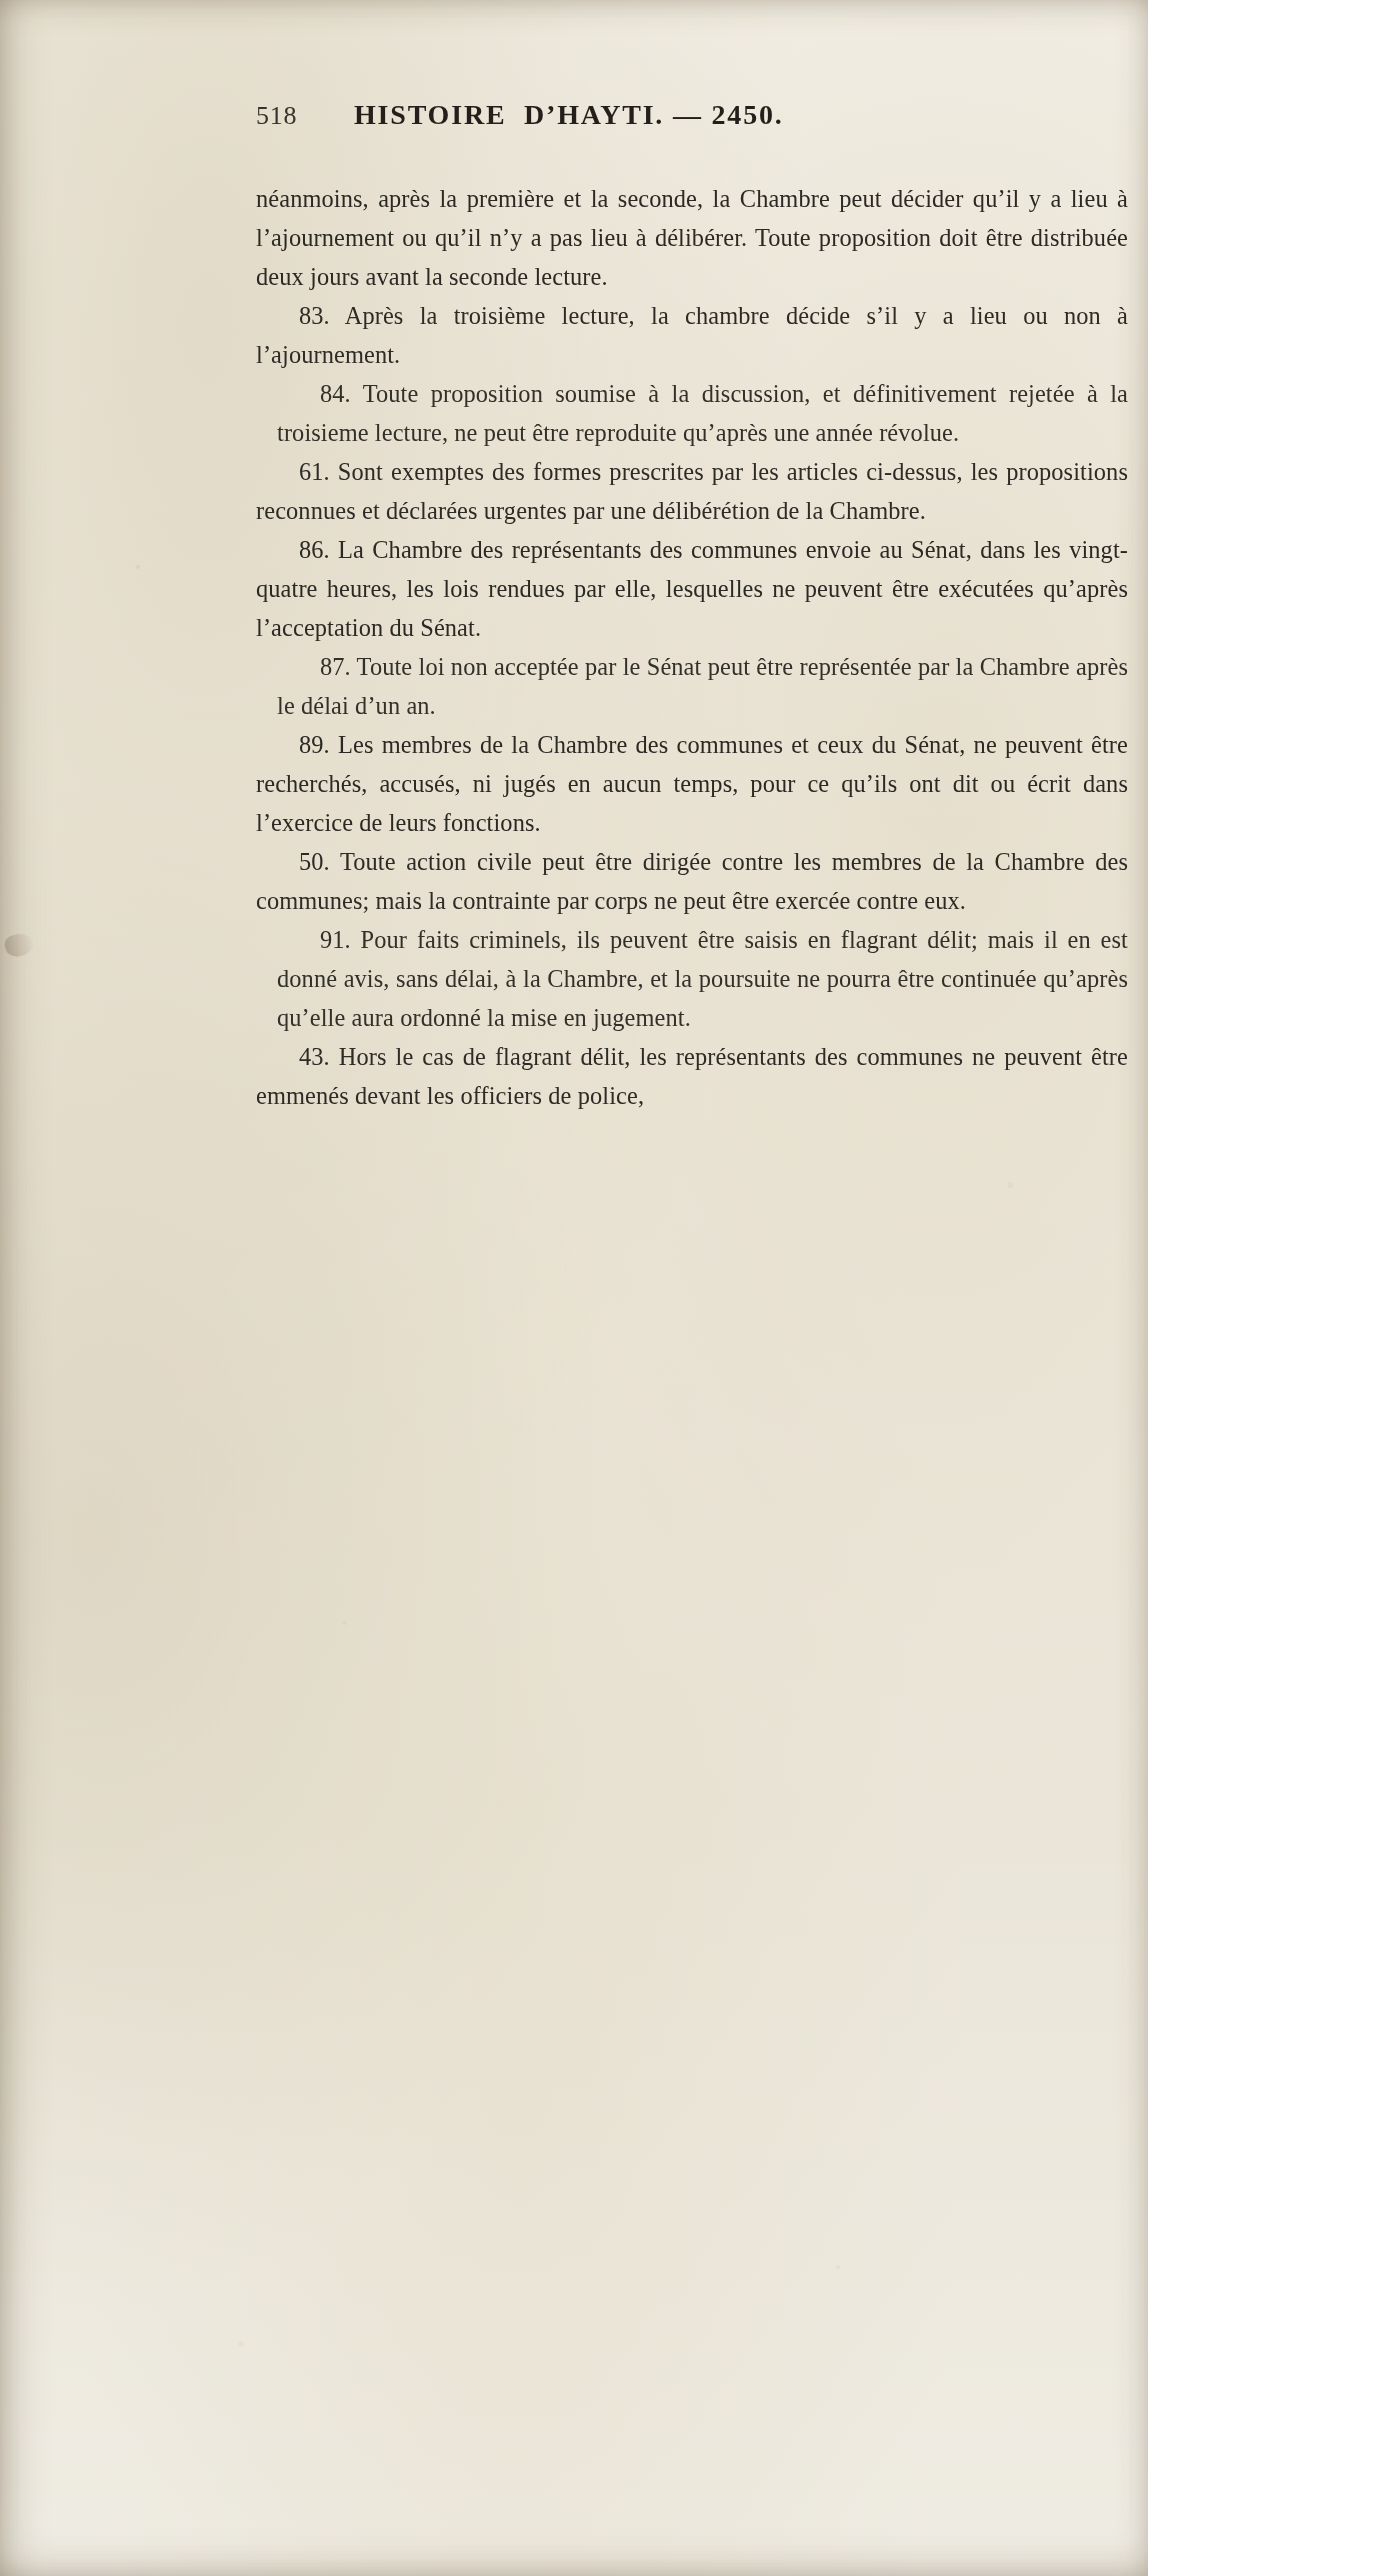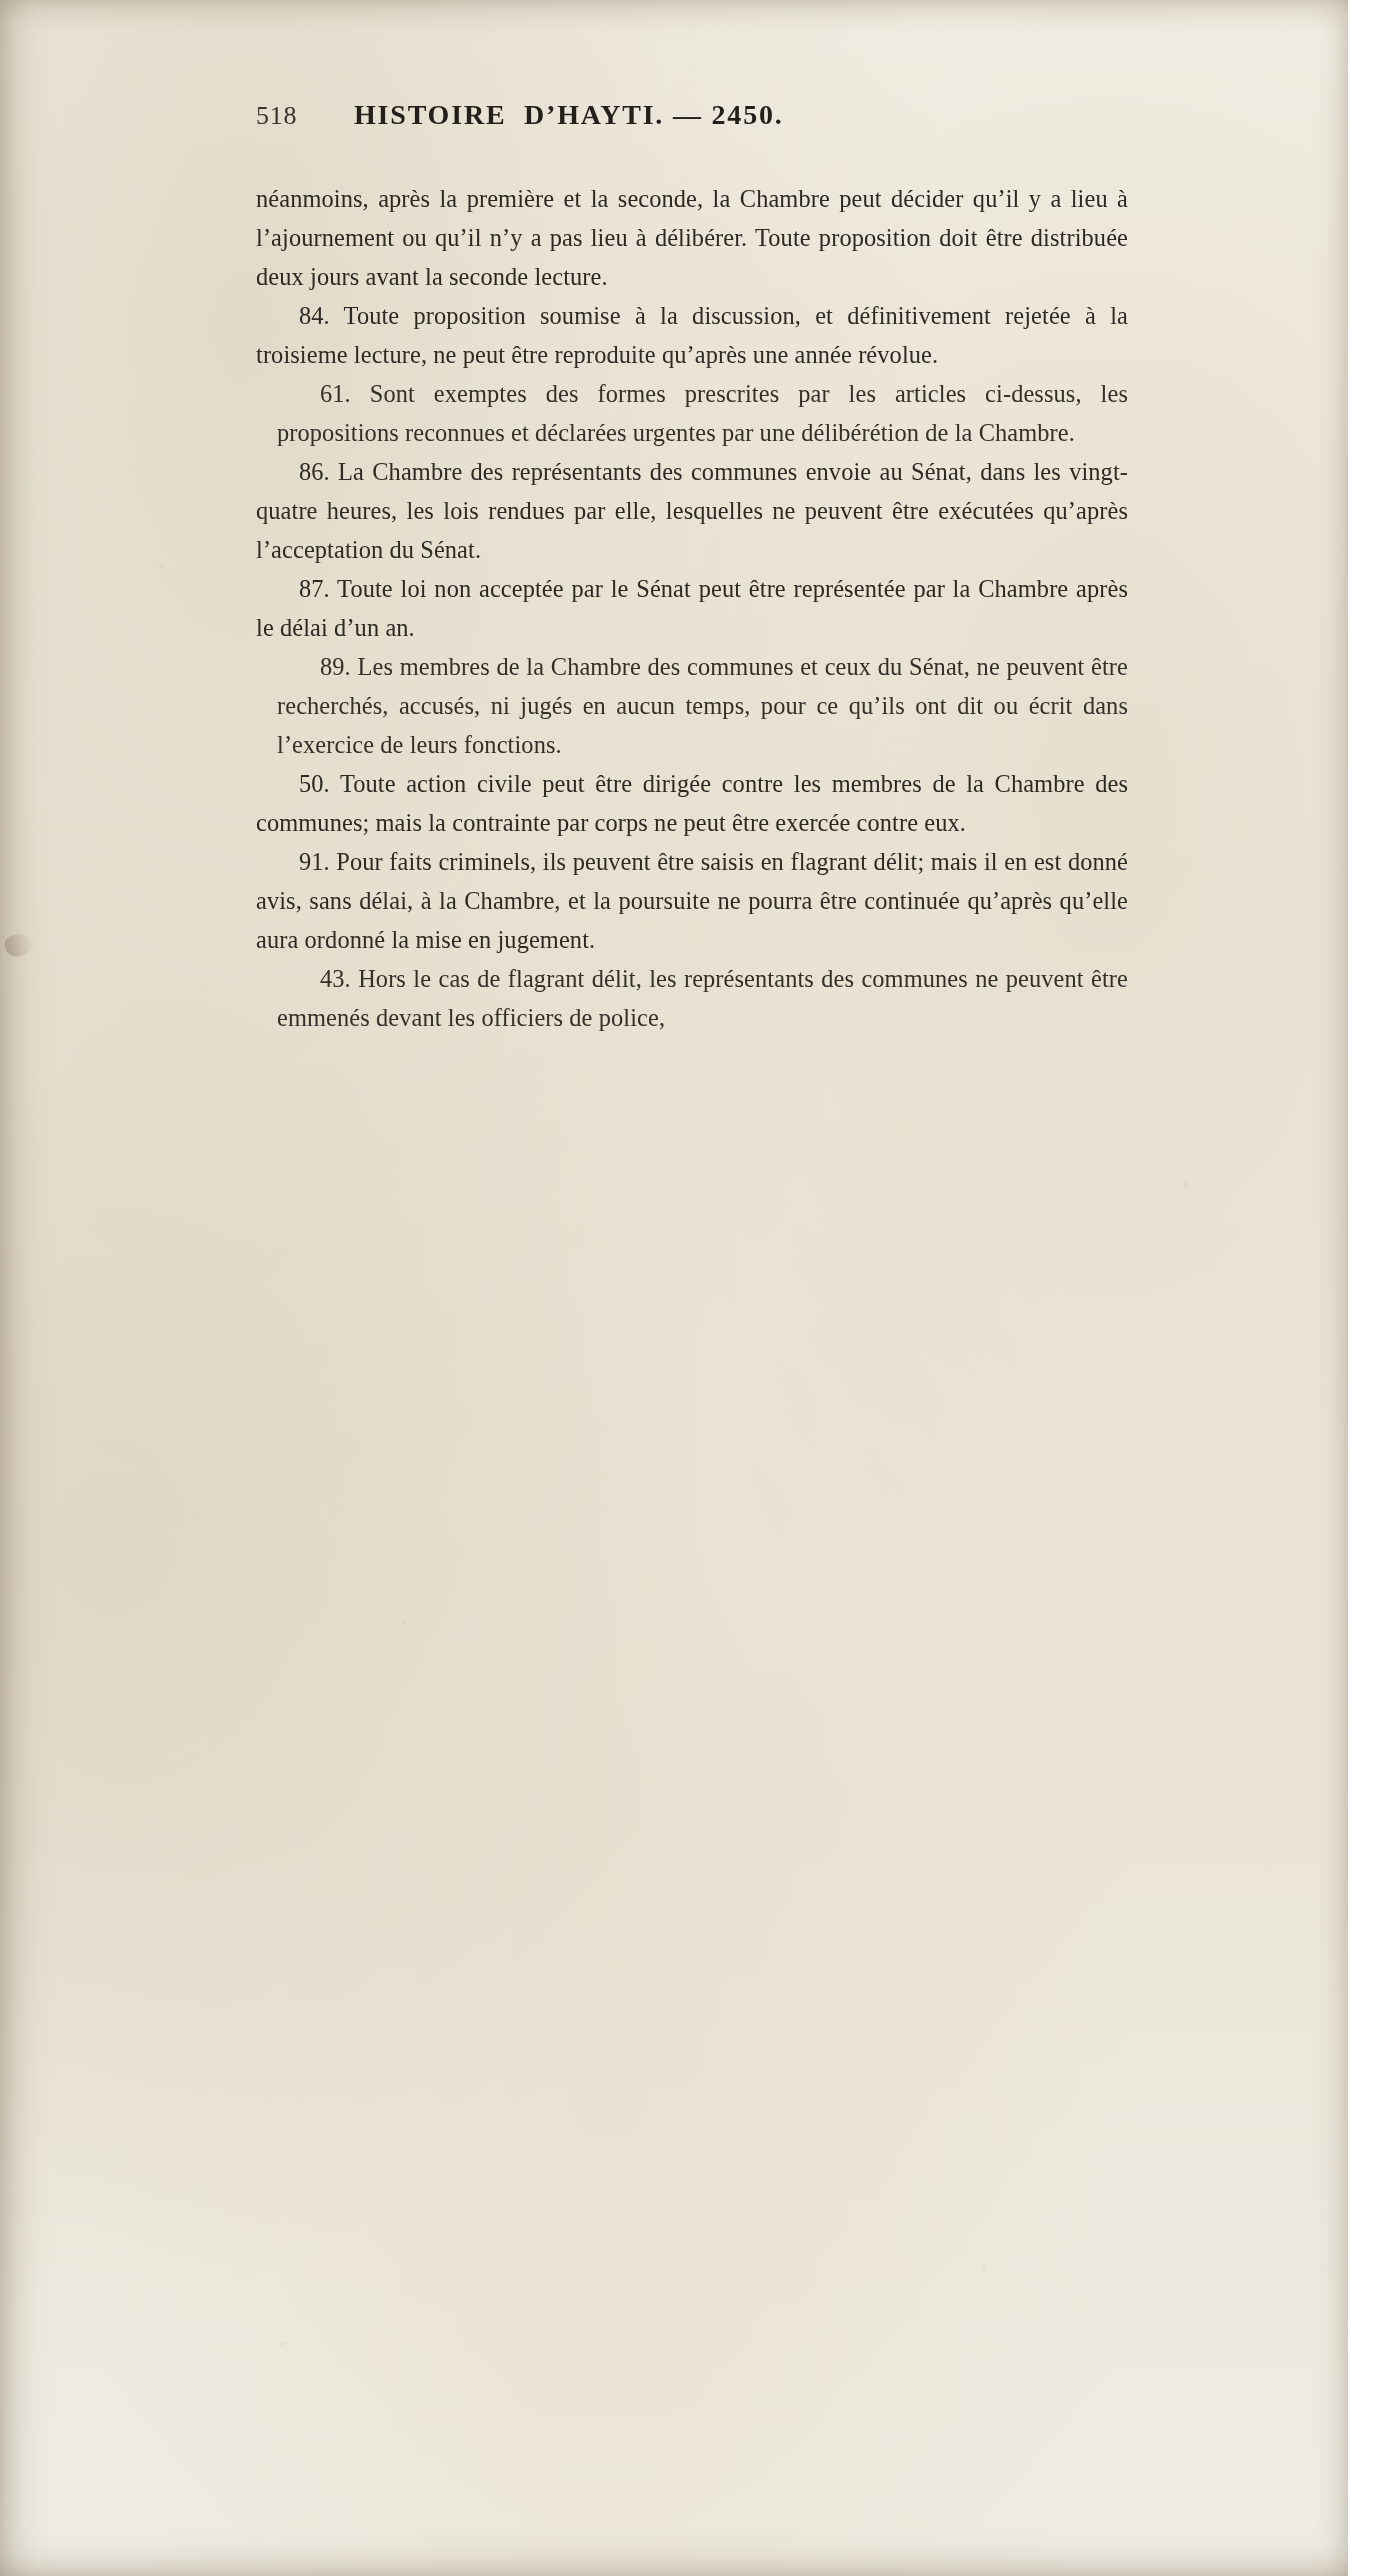--- a/index.html
+++ b/index.html
@@ -2,33 +2,32 @@
 <html style="font-size:13.2px"><head>
 <meta charset="utf-8">
 <style>
   html, body {
     margin: 0;
     padding: 0;
     background: #ffffff;
   }
   .page {
     position: relative;
-    width: 1308px;
+    width: 1148px;
     height: 2576px;
     background: #efece3;
     background-image:
       radial-gradient(ellipse at 18% 12%, rgba(214,203,178,0.55) 0%, rgba(214,203,178,0) 45%),
       radial-gradient(ellipse at 82% 30%, rgba(220,210,186,0.45) 0%, rgba(220,210,186,0) 40%),
       radial-gradient(ellipse at 45% 78%, rgba(226,217,195,0.40) 0%, rgba(226,217,195,0) 50%),
       radial-gradient(ellipse at 8% 60%, rgba(200,188,160,0.35) 0%, rgba(200,188,160,0) 35%),
       linear-gradient(180deg, #f2efe6 0%, #eee9dd 35%, #eae5d8 70%, #efece3 100%);
     overflow: hidden;
     font-family: "Liberation Serif", serif;
     color: #2b2723;
-    padding-left: 40px;
   }
   
   .grain {
     position: absolute;
     inset: 0;
     pointer-events: none;
     background-image:
       radial-gradient(circle at 12% 22%, rgba(120,100,70,0.08) 0 1.7px, rgba(0,0,0,0) 2.5px),
       radial-gradient(circle at 63% 8%, rgba(120,100,70,0.07) 0 1.7px, rgba(0,0,0,0) 2.5px),
       radial-gradient(circle at 88% 46%, rgba(120,100,70,0.06) 0 2.5px, rgba(0,0,0,0) 3.3px),
@@ -124,20 +123,21 @@
 
   <div class="content">
 
     <div class="header">
       <div class="folio">518</div>
       <div class="running-title">HISTOIRE  D’HAYTI. — 2450.</div>
     </div>
 
     <div class="body-text">
       <p class="hang">néanmoins, après la première et la seconde, la Chambre peut décider qu’il y a lieu à l’ajournement ou qu’il n’y a pas lieu à délibérer. Toute proposition doit être distribuée deux jours avant la seconde lecture.</p>
+      <p class="indent">83. Après la troisième lecture, la chambre décide s’il y a lieu ou non à l’ajournement.</p>
       <p class="indent">84. Toute proposition soumise à la discussion, et définitivement rejetée à la troisieme lecture, ne peut être reproduite qu’après une année révolue.</p>
       <p class="indent">61. Sont exemptes des formes prescrites par les articles ci-dessus, les propositions reconnues et déclarées urgentes par une délibérétion de la Chambre.</p>
       <p class="indent">86. La Chambre des représentants des communes envoie au Sénat, dans les vingt-quatre heures, les lois rendues par elle, lesquelles ne peuvent être exécutées qu’après l’acceptation du Sénat.</p>
       <p class="indent">87. Toute loi non acceptée par le Sénat peut être représentée par la Chambre après le délai d’un an.</p>
       <p class="indent">89. Les membres de la Chambre des communes et ceux du Sénat, ne peuvent être recherchés, accusés, ni jugés en aucun temps, pour ce qu’ils ont dit ou écrit dans l’exercice de leurs fonctions.</p>
       <p class="indent">50. Toute action civile peut être dirigée contre les membres de la Chambre des communes; mais la contrainte par corps ne peut être exercée contre eux.</p>
       <p class="indent">91. Pour faits criminels, ils peuvent être saisis en flagrant délit; mais il en est donné avis, sans délai, à la Chambre, et la poursuite ne pourra être continuée qu’après qu’elle aura ordonné la mise en jugement.</p>
       <p class="indent">43. Hors le cas de flagrant délit, les représentants des communes ne peuvent être emmenés devant les officiers de police,</p>
     </div>
 

